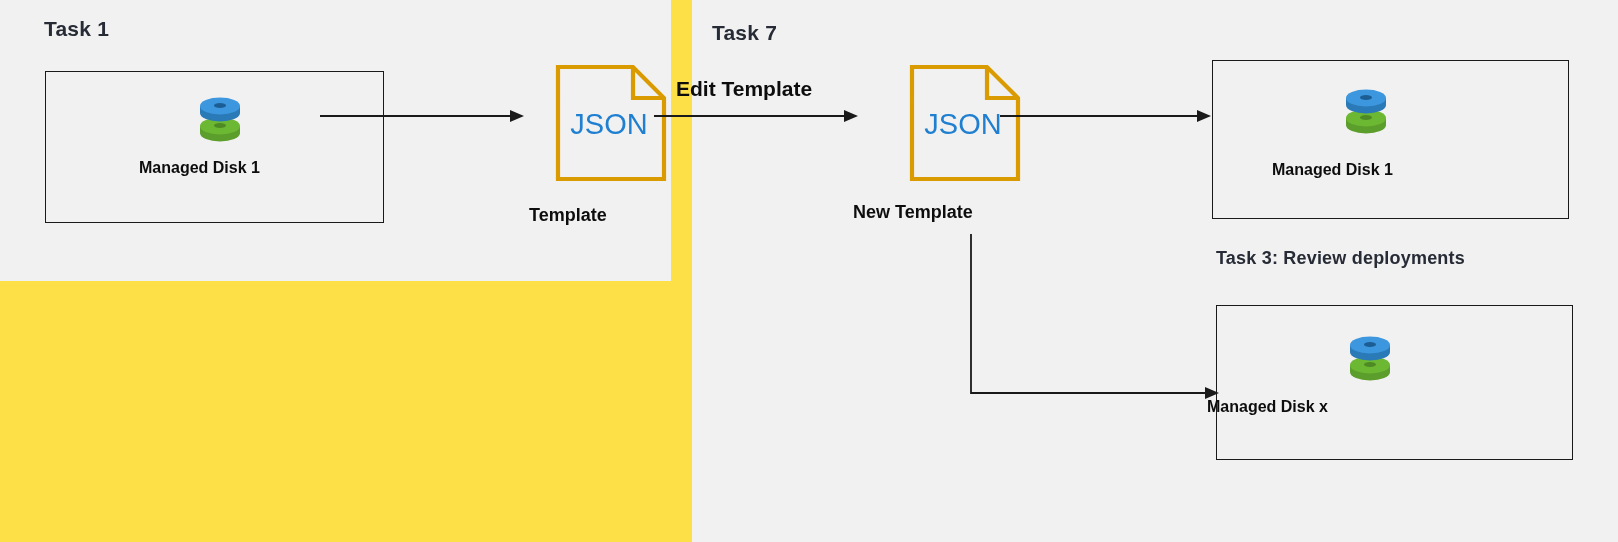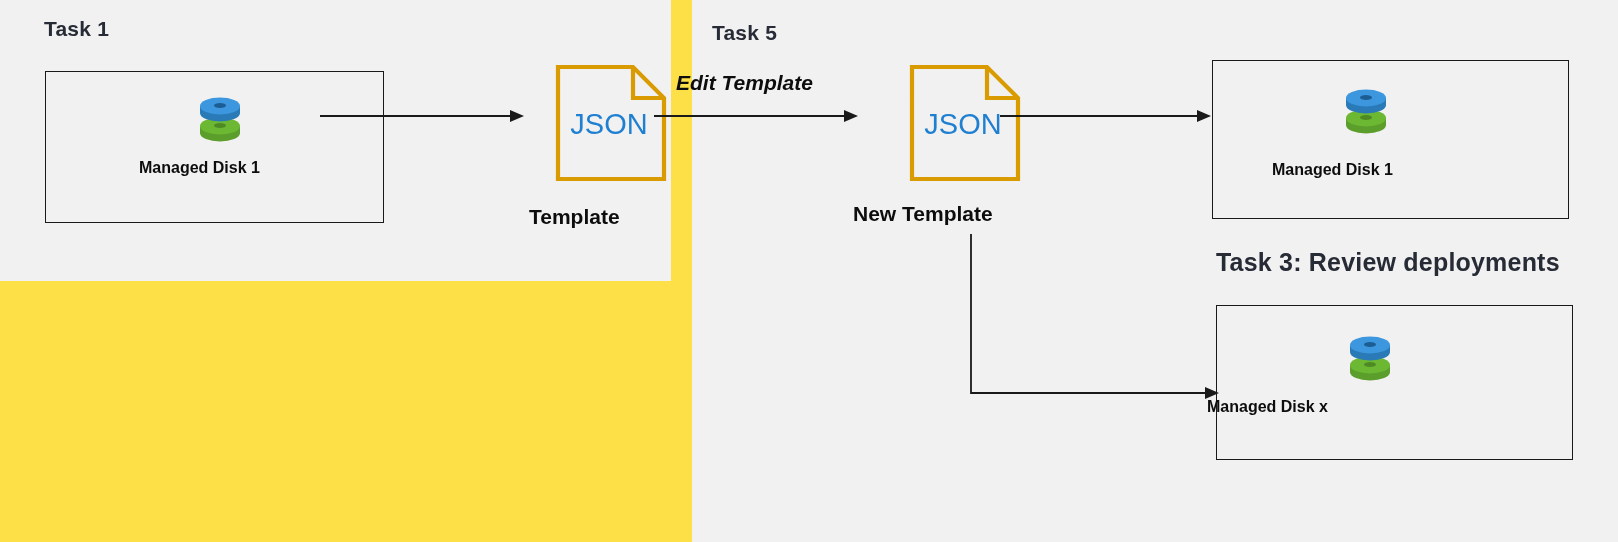--- a/index.html
+++ b/index.html
@@ -30,21 +30,21 @@
     color: #262b35;
     font-weight: bold;
     font-size: 21px;
     letter-spacing: 0.2px;
     white-space: nowrap;
   }
   #task1-heading { left: 44px;  top: 17px; }
   #task2-heading { left: 712px; top: 21px; }
   #task3-heading {
     left: 1216px; top: 248px;
-    font-size: 25px;
+    font-size: 18px;
   }
 
   
   .resource-box {
     position: absolute;
     border: 1.6px solid #1a1a1a;
     background: transparent;
     box-sizing: border-box;
   }
   #box-disk1-left  { left: 45px;   top: 71px;  width: 339px; height: 152px; }
@@ -82,42 +82,42 @@
     padding-left: 20px;
   }
   .json-doc svg { display: block; width: 112px; height: 118px; }
   #json-doc-1 { left: 535px; top: 64px; }
   #json-doc-2 { left: 889px; top: 64px; }
 
   .json-caption {
     position: absolute;
     color: #0d0d0d;
     font-weight: bold;
-    font-size: 21px;
+    font-size: 18px;
     white-space: nowrap;
   }
   #caption-template     { left: 529px; top: 205px; }
   #caption-new-template { left: 853px; top: 202px; }
 
   
   .arrow { position: absolute; }
   .arrow svg { display: block; overflow: visible; }
   #arrow-1      { left: 320px;  top: 108px; }
   #arrow-2      { left: 654px;  top: 108px; }
   #arrow-3      { left: 1000px; top: 108px; }
   #arrow-branch { left: 965px;  top: 234px; }
 
   .arrow-label {
     position: absolute;
     color: #0d0d0d;
     font-weight: bold;
     font-size: 21px;
     white-space: nowrap;
   }
-  #label-edit-template { left: 676px;  top: 71px; font-style: italic; }
+  #label-edit-template { left: 676px;  top: 77px; }
   #label-deploy-portal { left: 1003px; top: 81px; }
 
   
   #optional-notes {
     position: absolute;
     left: 724px;
     top: 403px;
     color: #0d0d0d;
     font-weight: bold;
     font-size: 21px;
@@ -164,21 +164,21 @@
   <div class="json-doc" id="json-doc-1">
     <svg viewBox="0 0 112 118">
       <path d="M3,3 H78 L109,34 V115 H3 Z" fill="none" stroke="#d99b00" stroke-width="4.2"></path>
       <path d="M78,3 V34 H109" fill="none" stroke="#d99b00" stroke-width="4.2"></path>
       <text x="54" y="70" text-anchor="middle" fill="#1f7fd1" font-family="Liberation Sans, sans-serif" font-size="29">JSON</text>
     </svg>
   </div>
 
   <div class="json-caption" id="caption-template">Template</div>
 
-  <div class="task-heading" id="task2-heading">Task 5</div>
+  <div class="task-heading" id="task2-heading">Task 7</div>
 
   <div class="arrow-label" id="label-edit-template">Edit Template</div>
 
   <div class="arrow" id="arrow-2">
     <svg width="205" height="16" viewBox="0 0 205 16">
       <line x1="0" y1="8" x2="192" y2="8" stroke="#1a1a1a" stroke-width="1.8"></line>
       <polygon points="190,2 204,8 190,14" fill="#1a1a1a"></polygon>
     </svg>
   </div>
 

